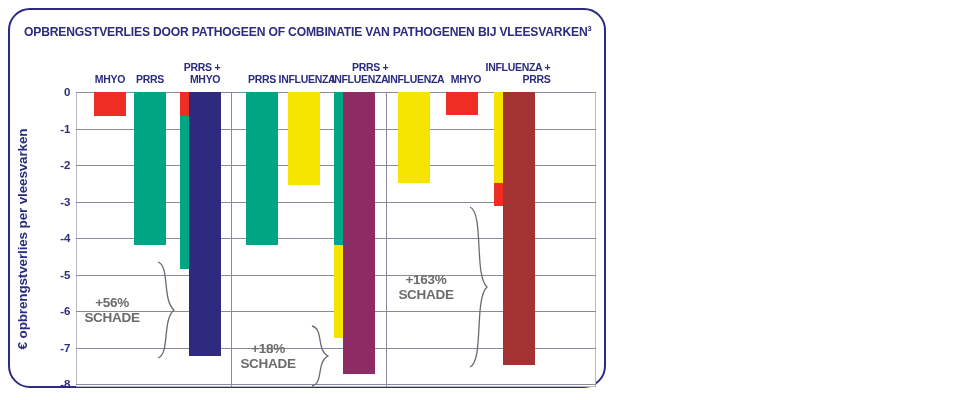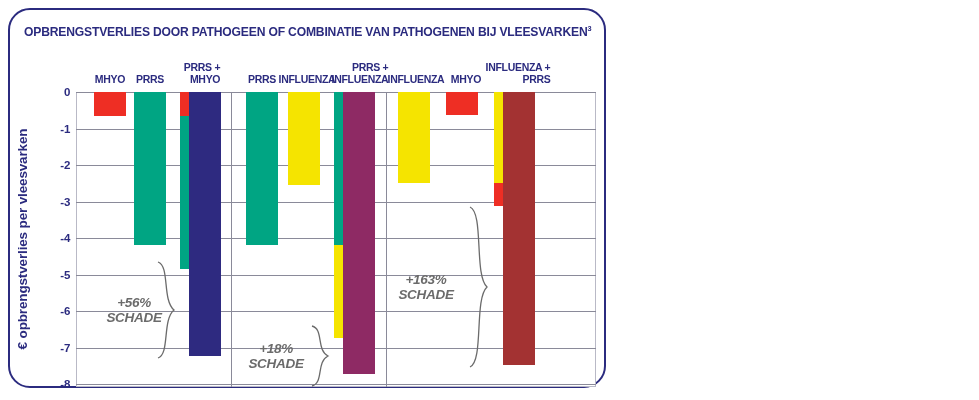--- a/index.html
+++ b/index.html
@@ -128,21 +128,20 @@
   .annot {
     position: absolute;
     color: #6b6b6b;
     font-size: 13.5px;
     font-weight: bold;
     letter-spacing: -0.3px;
     line-height: 15px;
     text-align: center;
     transform: translate(-50%, -50%);
     white-space: pre-line;
-    font-style: italic;
   }
   .brace {
     position: absolute;
     color: #6b6b6b;
   }
 </style>
 </head>
 <body>
 
 <div id="root">
@@ -235,27 +234,27 @@
 INFLUENZA</div>
 
     <div class="cat-label" style="left:340px;top:-18px">INFLUENZA</div>
     <div class="cat-label" style="left:390px;top:-18px">MHYO</div>
     <div class="cat-label" style="left:442px;top:-30px">INFLUENZA +
 PRRS</div>
 
     <svg class="brace" style="left:72px;top:168px;width:36px;height:100px" viewBox="0 0 36 100" fill="none" stroke="#6b6b6b" stroke-width="1.3">
       <path d="M10 2 C 22 6, 14 40, 26 50 C 14 60, 22 94, 10 98"></path>
     </svg>
-    <div class="annot" style="left:58px;top:218px">+56%
+    <div class="annot" style="left:36px;top:218px">+56%
 SCHADE</div>
 
     <svg class="brace" style="left:228px;top:232px;width:32px;height:64px" viewBox="0 0 32 64" fill="none" stroke="#6b6b6b" stroke-width="1.3">
       <path d="M8 2 C 20 5, 12 26, 24 32 C 12 38, 20 59, 8 62"></path>
     </svg>
-    <div class="annot" style="left:200px;top:264px">+18%
+    <div class="annot" style="left:192px;top:264px">+18%
 SCHADE</div>
 
     <svg class="brace" style="left:384px;top:113px;width:36px;height:164px" viewBox="0 0 36 164" fill="none" stroke="#6b6b6b" stroke-width="1.3">
       <path d="M10 2 C 24 8, 14 70, 27 82 C 14 94, 24 156, 10 162"></path>
     </svg>
     <div class="annot" style="left:350px;top:195px">+163%
 SCHADE</div>
 
   </div>
 </div>

